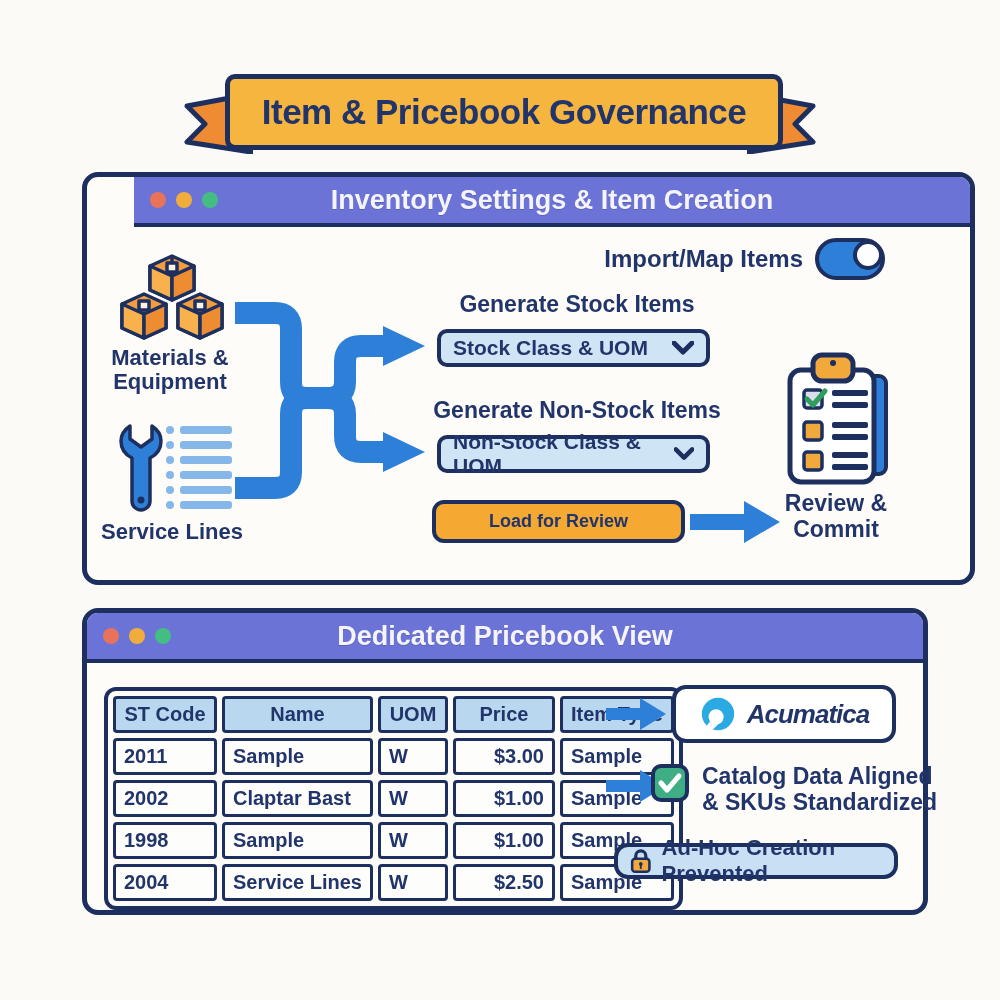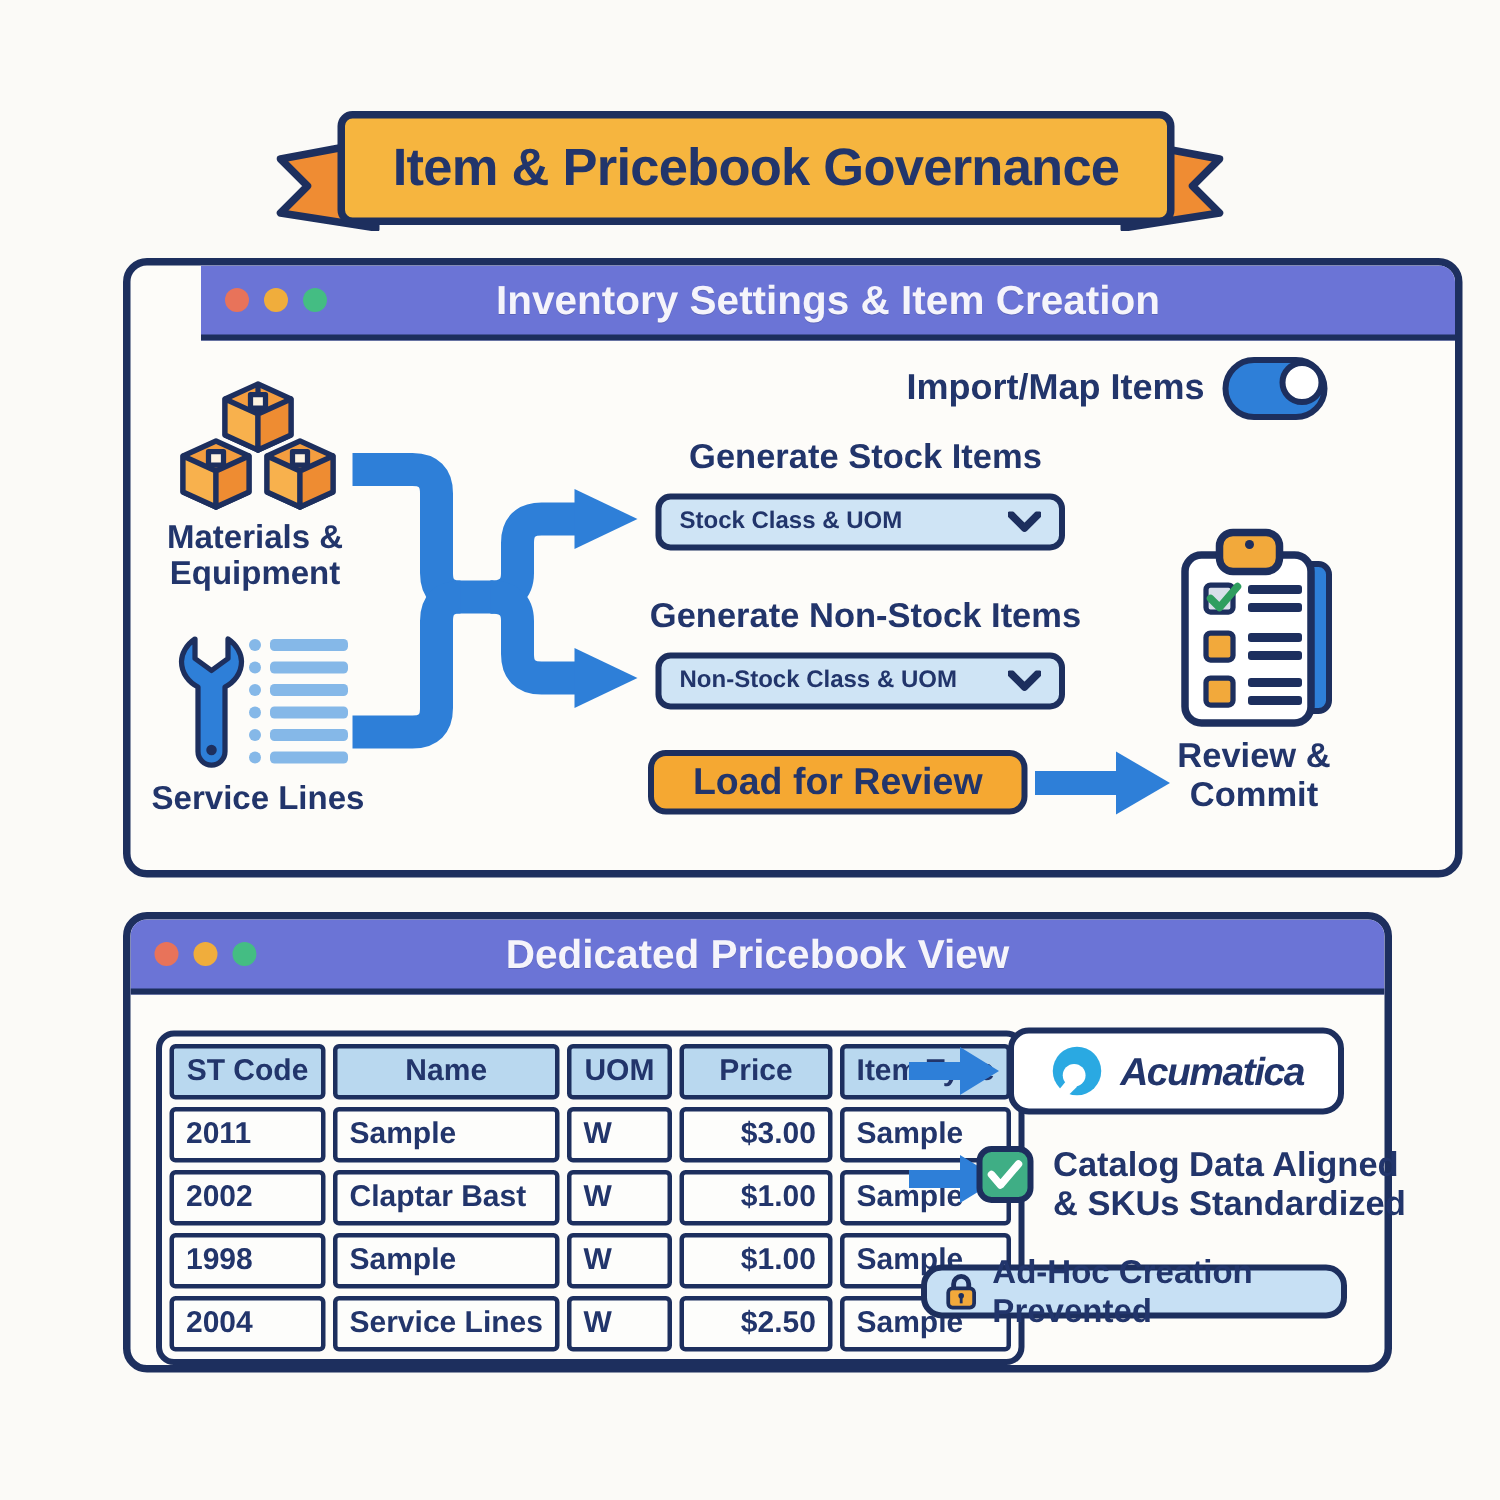--- a/index.html
+++ b/index.html
@@ -43,26 +43,26 @@
     border:4px solid #1d2f5e;border-radius:50%;box-sizing:border-box;
   }
   .src-label{position:absolute;text-align:center;font-size:22px;line-height:1.1;}
   .gen-heading{position:absolute;width:310px;text-align:center;font-size:23px;}
   .dropdown{
     position:absolute;left:437px;width:273px;height:38px;
     background:#cfe4f5;border:4px solid #1d2f5e;border-radius:10px;
     display:flex;align-items:center;justify-content:space-between;
     padding:0 12px;box-sizing:border-box;cursor:pointer;
   }
-  .dropdown span{font-size:16px;}
+  .dropdown span{font-size:21px;}
   .load-btn{
     position:absolute;left:432px;top:500px;width:253px;height:43px;
     background:#f5a832;border:4px solid #1d2f5e;border-radius:12px;
     display:flex;align-items:center;justify-content:center;
-    font-size:25px;box-sizing:border-box;cursor:pointer;
+    font-size:18px;box-sizing:border-box;cursor:pointer;
   }
   .review-label{position:absolute;left:770px;top:490px;width:132px;text-align:center;font-size:23px;line-height:1.15;}
   
   .pb-table{
     position:absolute;left:104px;top:687px;border:4px solid #1d2f5e;border-radius:12px;
     border-spacing:5px;background:#fdfcf9;
   }
   .pb-table td{
     border:3px solid #1d2f5e;border-radius:4px;background:#fdfdfb;
     font-size:20px;padding:4px 8px;white-space:nowrap;

